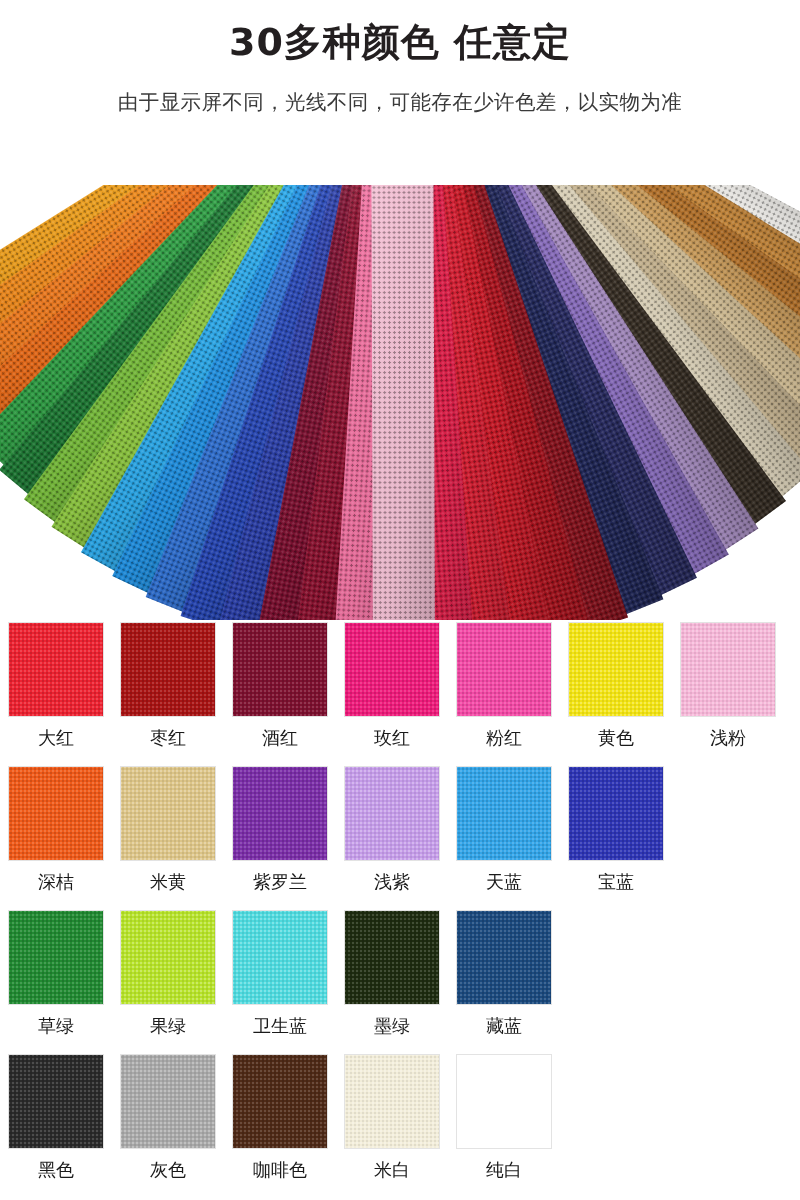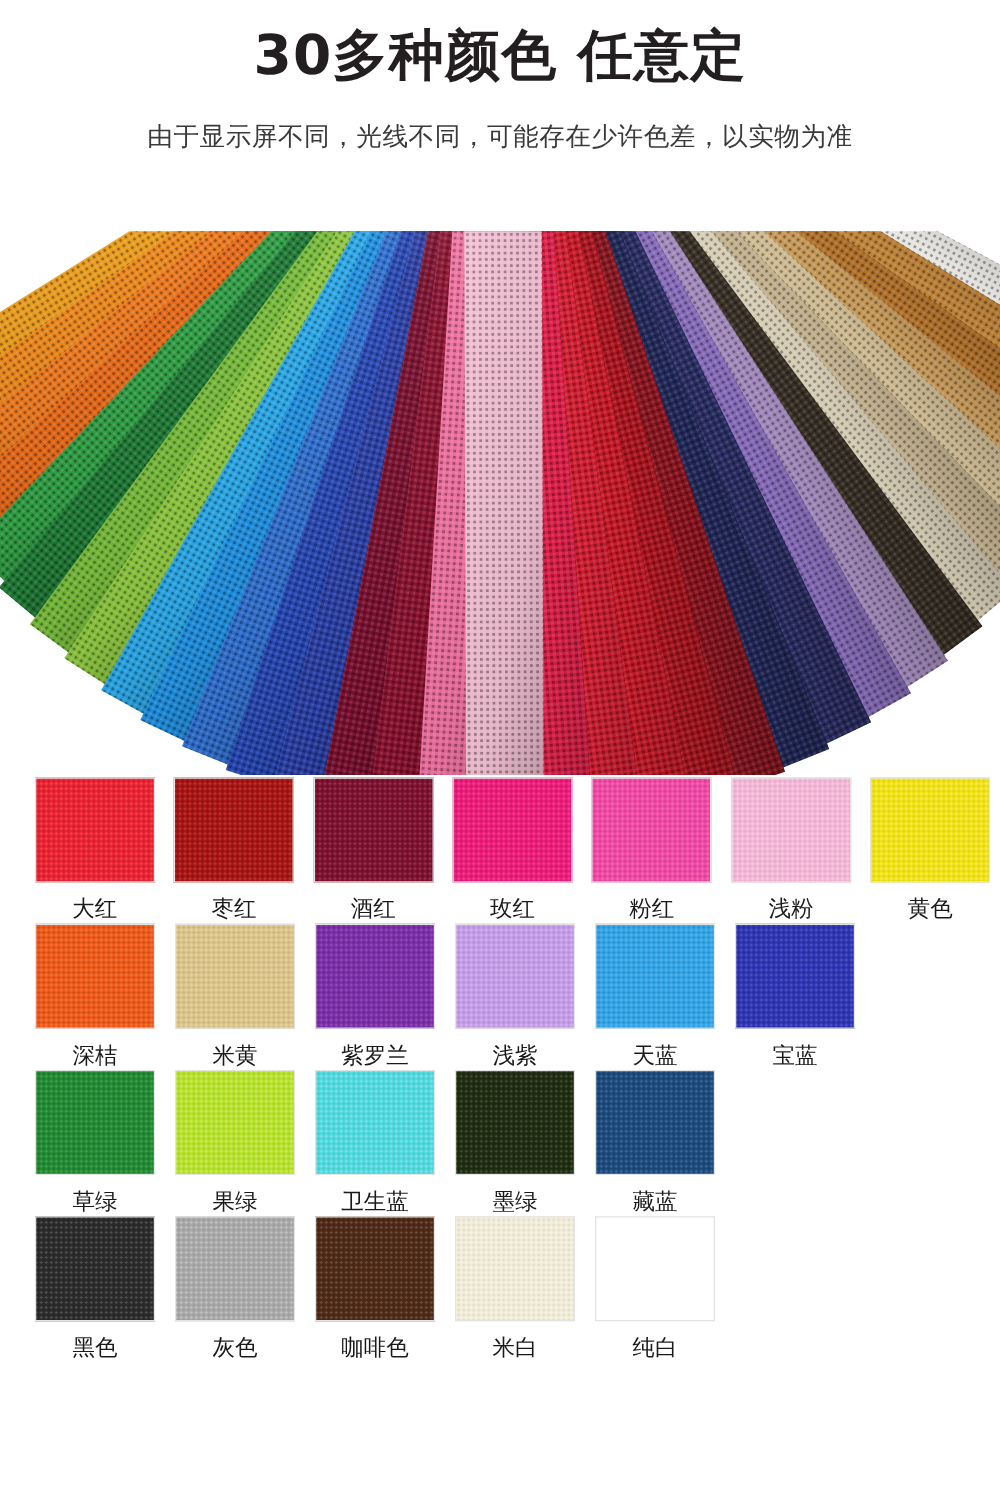--- a/index.html
+++ b/index.html
@@ -7,21 +7,21 @@
     width:800px;height:1200px;
     background:#ffffff;
     font-family:"Liberation Sans","DejaVu Sans",sans-serif;
     overflow:hidden;
   }
   .page{position:relative;width:800px;height:1200px;}
 
   
   .header{padding-top:22px;text-align:center;}
   .title{
-    font-size:44px;font-weight:bold;color:#231f20;
+    font-size:38px;font-weight:bold;color:#231f20;
     letter-spacing:1px;line-height:1.06;
     font-family:"DejaVu Sans","Liberation Sans",sans-serif;
   }
   .subtitle{
     margin-top:26px;font-size:20.5px;color:#3a3a3a;letter-spacing:.4px;
     font-family:"DejaVu Sans","Liberation Sans",sans-serif;
   }
 
   
   .photo{
@@ -42,21 +42,21 @@
     background-size:5px 5px,5px 5px;
     background-position:0 0,2.5px 2.5px;
   }
   .sheet .shade{
     position:absolute;inset:0;
     background:linear-gradient(100deg,rgba(255,255,255,.30) 0%,rgba(255,255,255,.04) 22%,rgba(0,0,0,.05) 68%,rgba(0,0,0,.22) 100%);
   }
 
   
   .grid{position:absolute;left:0;top:622px;width:800px;}
-  .row{display:flex;height:117px;padding-left:20px;box-sizing:border-box;}
+  .row{display:flex;height:144px;padding-left:0;box-sizing:border-box;}
   .cell{width:112px;margin-right:0;display:flex;flex-direction:column;align-items:center;}
   .chip-wrap{width:96px;height:95px;position:relative;}
   .chip{
     position:absolute;inset:0;
     border:1px solid #e3e3e3;
     box-sizing:border-box;
     background-clip:padding-box;
   }
   .chip .tex{
     position:absolute;inset:0;
@@ -265,33 +265,33 @@
         <div class="cell">
           <div class="chip-wrap">
             <div class="chip" style="background: rgb(243, 74, 166);">
               <div class="tex"></div>
             </div>
           </div>
           <div class="label">粉红</div>
         </div>
         <div class="cell">
           <div class="chip-wrap">
+            <div class="chip light" style="background: rgb(242, 227, 19);">
+              <div class="tex"></div>
+            </div>
+          </div>
+          <div class="label">黄色</div>
+        </div>
+        <div class="cell">
+          <div class="chip-wrap">
             <div class="chip light" style="background: rgb(245, 182, 215);">
               <div class="tex"></div>
             </div>
           </div>
           <div class="label">浅粉</div>
-        </div>
-        <div class="cell">
-          <div class="chip-wrap">
-            <div class="chip light" style="background: rgb(242, 227, 19);">
-              <div class="tex"></div>
-            </div>
-          </div>
-          <div class="label">黄色</div>
         </div>
       </div>
       <div class="row">
         <div class="cell">
           <div class="chip-wrap">
             <div class="chip" style="background: rgb(240, 90, 25);">
               <div class="tex"></div>
             </div>
           </div>
           <div class="label">深桔</div>

